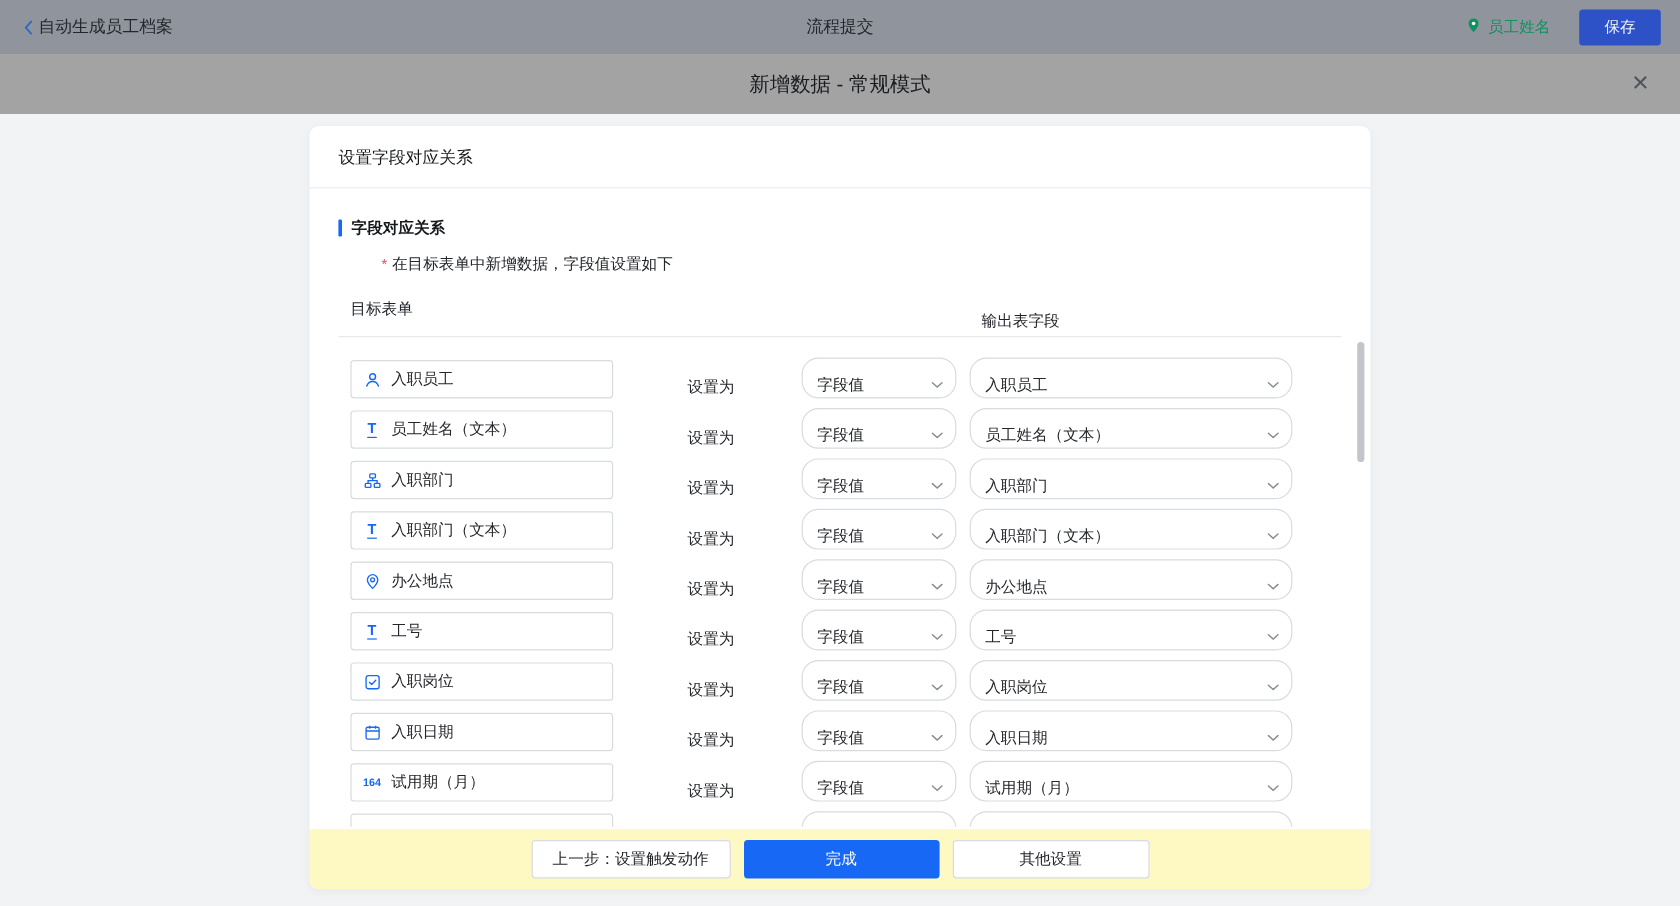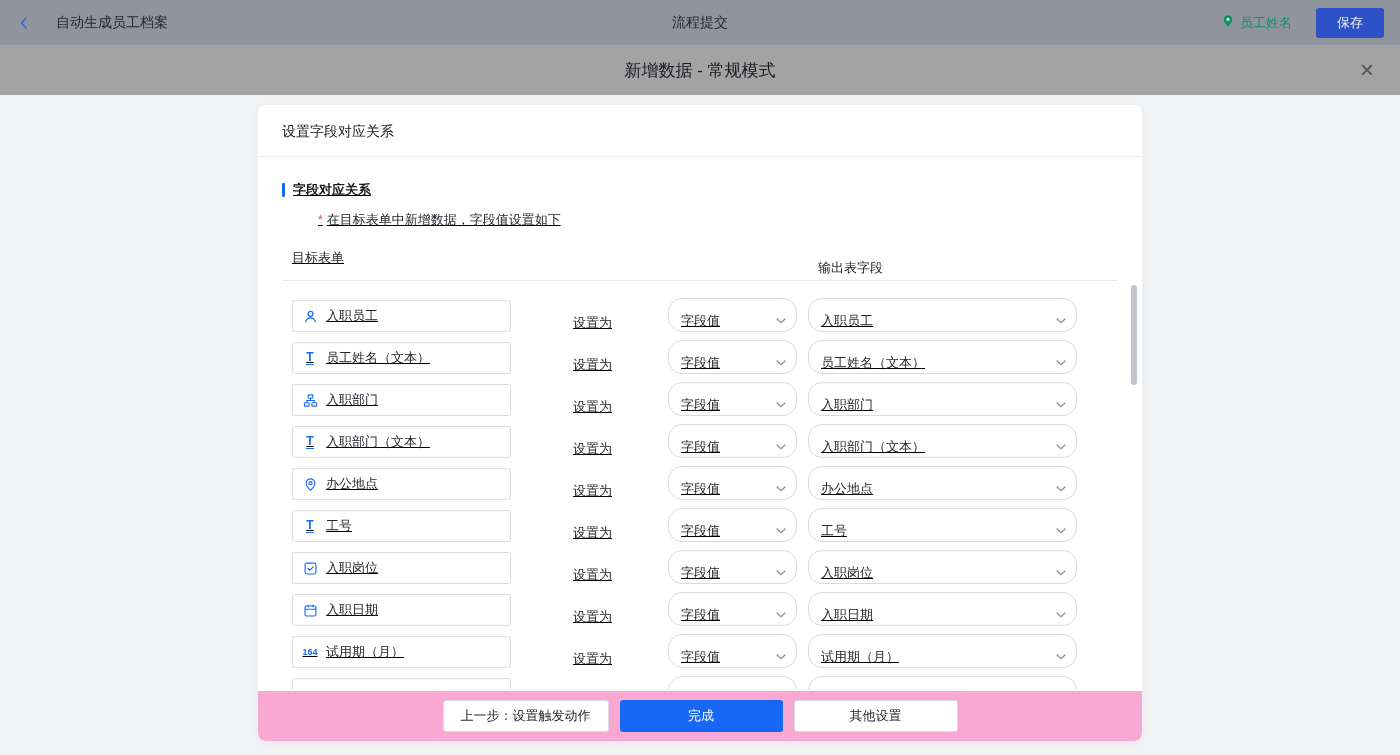--- a/index.html
+++ b/index.html
@@ -2,41 +2,41 @@
 <html><head>
 <meta charset="utf-8">
 <style>
   * { margin:0; padding:0; box-sizing:border-box; }
   html,body { width:1400px; height:755px; overflow:hidden; }
   body { background:#f2f3f5; font-family:"Liberation Sans","DejaVu Sans",sans-serif; }
 
   
   .topbar { position:relative; height:45px; background:#90959d; display:flex; align-items:center;
             justify-content:space-between; padding:0 16px; }
-  .topbar-left { display:flex; align-items:center; gap:24px; color:#23262c; font-size:14px; cursor:pointer; }
+  .topbar-left { display:flex; align-items:center; gap:0; color:#23262c; font-size:14px; cursor:pointer; }
   .back-icon { display:flex; align-items:center; }
   .topbar-center { position:absolute; left:50%; transform:translateX(-50%); color:#23262c; font-size:14px; }
   .topbar-right { display:flex; align-items:center; gap:24px; }
   .guide { display:flex; align-items:center; gap:5px; color:#0f9160; font-size:13px; cursor:pointer; }
   .save-btn { background:#2d52c8; color:#edf1f9; border:none; border-radius:3px; height:30px;
               padding:0 21px; font-size:13px; cursor:pointer; }
 
   
   .modal-header { position:relative; height:50px; background:#a3a3a3; display:flex; align-items:center; justify-content:center; }
   .modal-title { font-size:17px; color:#181b20; font-weight:500; }
   .close-x { position:absolute; right:26px; top:50%; transform:translateY(-50%); font-size:24px;
              color:#4e535b; line-height:1; cursor:pointer; font-weight:300; }
   .modal-body { height:660px; padding-top:10px; }
 
   
   .card { width:884px; height:636px; margin:0 auto; background:#fff; border-radius:8px; position:relative;
           overflow:hidden; box-shadow:0 2px 8px rgba(31,35,41,0.05); }
   .card-header { height:52px; line-height:52px; padding:0 24px; font-size:14px; color:#171a1d;
                  border-bottom:1px solid #ecedf0; }
-  .card-content { padding:24px 24px 0;text-decoration:underline; }
+  .card-content { padding:24px 24px 0; }
   .section-title { display:flex; align-items:center; font-size:13px; font-weight:bold; color:#171a1d; }
   .blue-bar { width:3px; height:14px; background:#1769f5; margin-right:8px; border-radius:1px; }
   .section-desc { margin-top:12px; font-size:13px; color:#23262b;margin-left:36px; }
   .req { color:#e34d59; margin-right:4px; font-size:12px; }
   .col-headers { position:relative; margin-top:20px; padding-bottom:13px; border-bottom:1px solid #e7e9ec;
                  font-size:13px; color:#1f2329; }
   .col-left { margin-left:10px; }
   .col-right { position:absolute; left:536px; top:10px; }
 
   .rows { margin-top:9px; height:399px; overflow:hidden; }
@@ -53,21 +53,21 @@
   .dropdown { height:34px; border:1px solid #d8dbdf; border-radius:14px; background:#fff; display:flex;
               align-items:center; justify-content:space-between; padding:12px 10px 0 12px; font-size:13px;
               color:#23262b; cursor:pointer; flex:none; }
   .dd-value { margin-left:53px; width:129px; }
   .dd-output { margin-left:11px; width:269px; }
   .chev { display:flex; align-items:center; }
 
   .scrollbar-track { position:absolute; top:180px; right:5px; width:6px; height:399px; }
   .scrollbar-thumb { width:6px; height:100px; background:#c2c6cb; border-radius:3px; }
 
-  .card-footer { position:absolute; left:0; right:0; bottom:0; height:50px; background:#f9a8d4; display:flex;
+  .card-footer { position:absolute; left:0; right:0; bottom:0; height:50px; background:#fef9c3; display:flex;
                  align-items:center; justify-content:center; gap:11px; }
   .btn { height:32px; border:1px solid #d8dbdf; border-radius:3px; background:#fff; font-size:13px;
          color:#23262b; cursor:pointer; }
   .btn-prev { width:166px; }
   .btn-done { width:163px; background:#1769f5; border:none; color:#fff; }
   .btn-other { width:164px; }
 </style>
 </head>
 <body>
 

